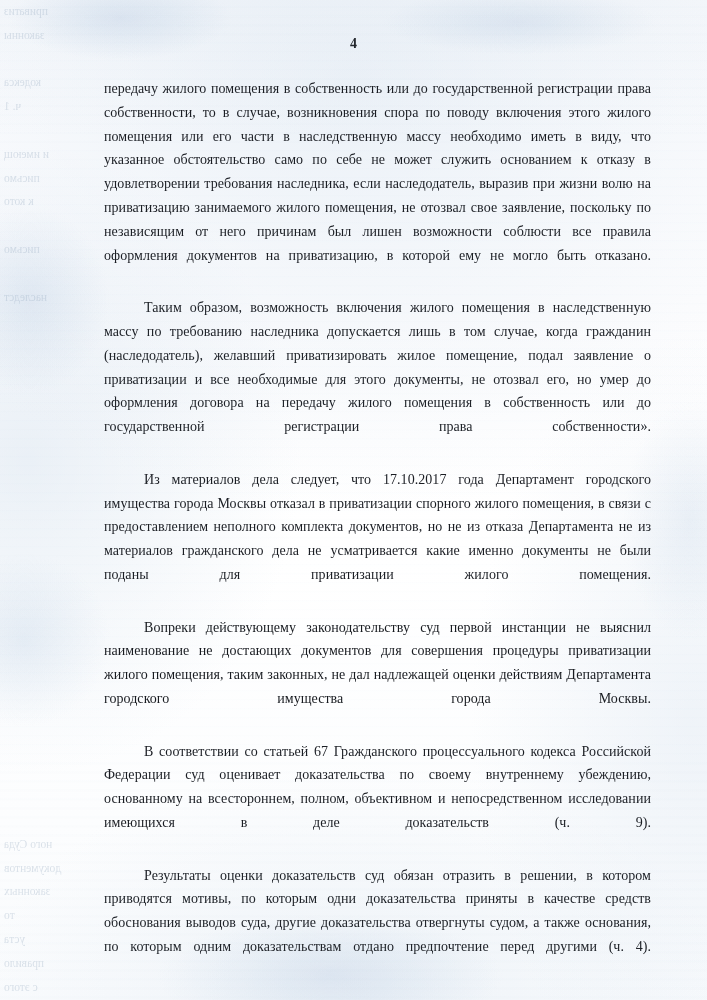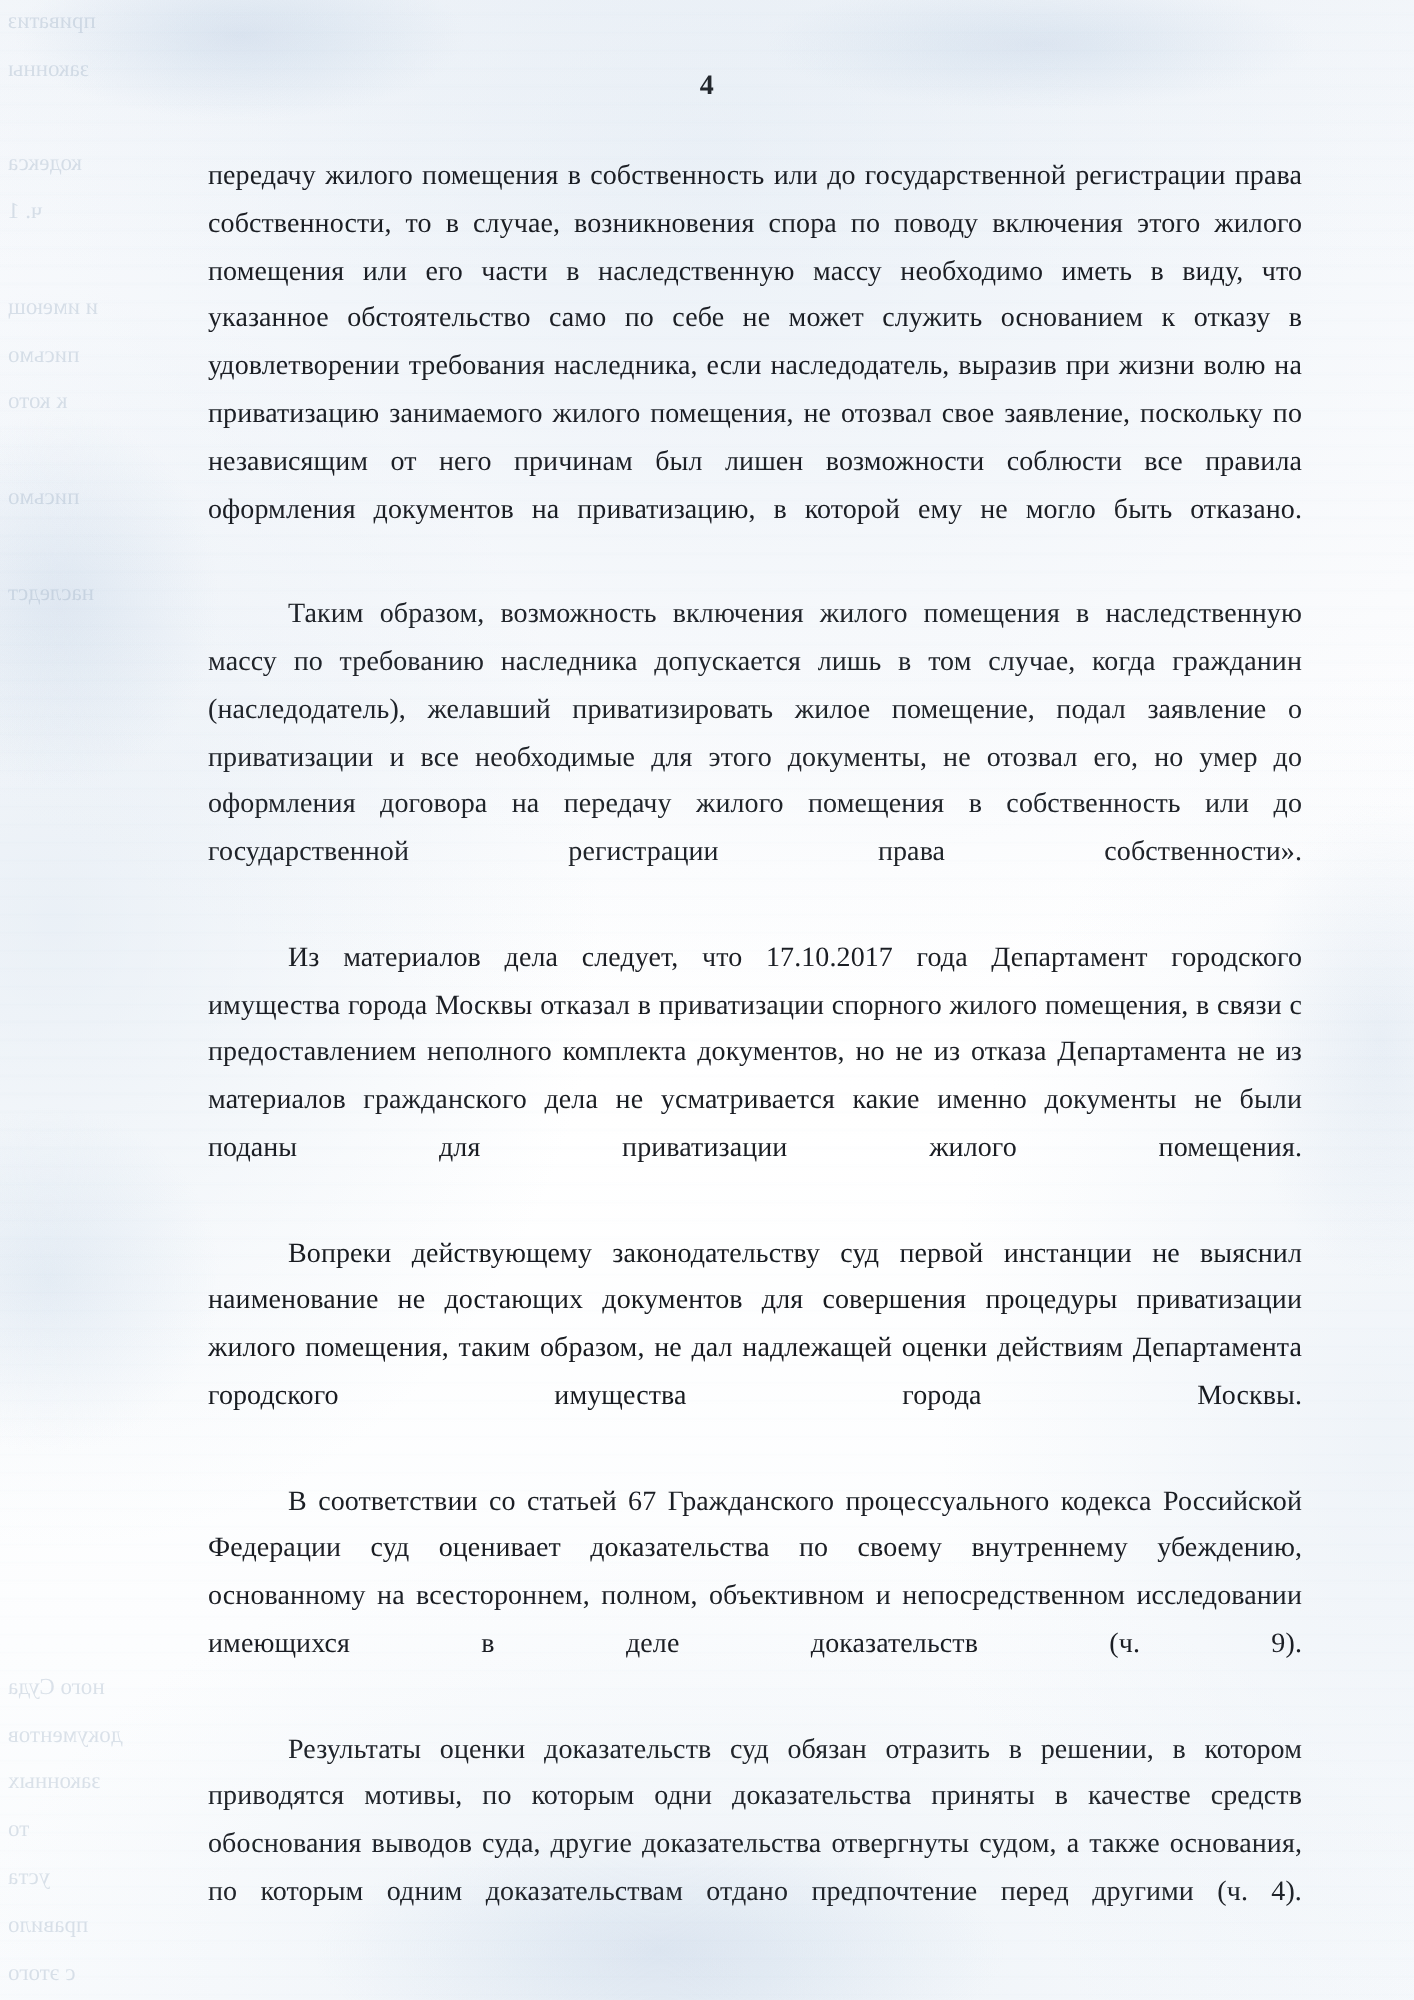--- a/index.html
+++ b/index.html
@@ -246,19 +246,19 @@
         <span>&nbsp;</span>
       </div>
   </div>
 
   <div class="page-number">4</div>
 
   <div class="text-body">
     <p class="doc-paragraph no-indent ink-1">передачу жилого помещения в собственность или до государственной регистрации права собственности, то в случае, возникновения спора по поводу включения этого жилого помещения или его части в наследственную массу необходимо иметь в виду, что указанное обстоятельство само по себе не может служить основанием к отказу в удовлетворении требования наследника, если наследодатель, выразив при жизни волю на приватизацию занимаемого жилого помещения, не отозвал свое заявление, поскольку по независящим от него причинам был лишен возможности соблюсти все правила оформления документов на приватизацию, в которой ему не могло быть отказано.</p>
     <p class="doc-paragraph ink-2">Таким образом, возможность включения жилого помещения в наследственную массу по требованию наследника допускается лишь в том случае, когда гражданин (наследодатель), желавший приватизировать жилое помещение, подал заявление о приватизации и все необходимые для этого документы, не отозвал его, но умер до оформления договора на передачу жилого помещения в собственность или до государственной регистрации права собственности».</p>
     <p class="doc-paragraph ink-1">Из материалов дела следует, что 17.10.2017 года Департамент городского имущества города Москвы отказал в приватизации спорного жилого помещения, в связи с предоставлением неполного комплекта документов, но не из отказа Департамента не из материалов гражданского дела не усматривается какие именно документы не были поданы для приватизации жилого помещения.</p>
-    <p class="doc-paragraph ink-3">Вопреки действующему законодательству суд первой инстанции не выяснил наименование не достающих документов для совершения процедуры приватизации жилого помещения, таким образом, не дал надлежащей оценки действиям Департамента городского имущества города Москвы.</p>
+    <p class="doc-paragraph ink-3">Вопреки действующему законодательству суд первой инстанции не выяснил наименование не достающих документов для совершения процедуры приватизации жилого помещения, таким законных, не дал надлежащей оценки действиям Департамента городского имущества города Москвы.</p>
     <p class="doc-paragraph ink-1">В соответствии со статьей 67 Гражданского процессуального кодекса Российской Федерации суд оценивает доказательства по своему внутреннему убеждению, основанному на всестороннем, полном, объективном и непосредственном исследовании имеющихся в деле доказательств (ч. 9).</p>
     <p class="doc-paragraph ink-2">Результаты оценки доказательств суд обязан отразить в решении, в котором приводятся мотивы, по которым одни доказательства приняты в качестве средств обоснования выводов суда, другие доказательства отвергнуты судом, а также основания, по которым одним доказательствам отдано предпочтение перед другими (ч. 4).</p>
 
   </div>
 
 </div>
 
 </body></html>

